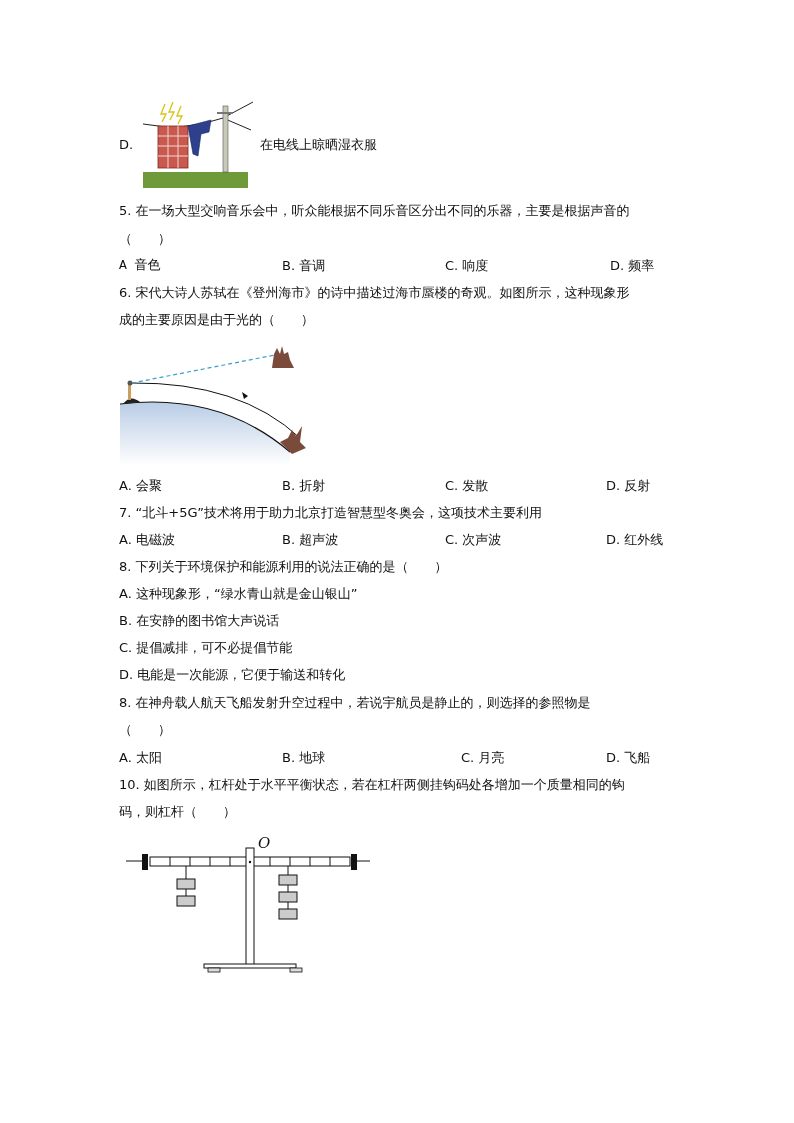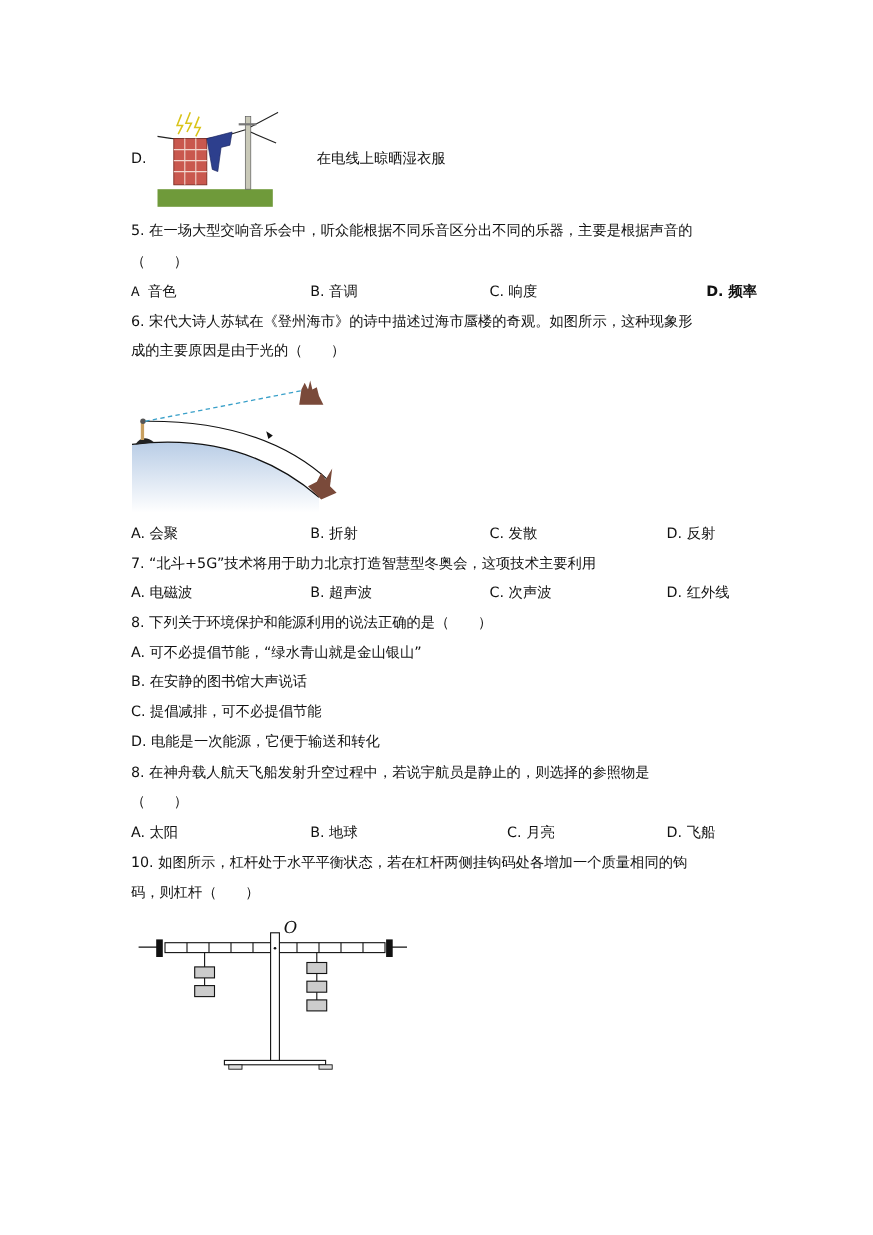--- a/index.html
+++ b/index.html
@@ -17,28 +17,28 @@
   <rect x="0" y="74" width="105" height="16" fill="#6f9a3a"></rect>
   <path d="M0 26 Q 40 34 80 20 L 110 4" stroke="#222" fill="none" stroke-width="1"></path>
   <path d="M80 20 L 108 32" stroke="#222" fill="none" stroke-width="1"></path>
   <rect x="80" y="8" width="5" height="66" fill="#c9c9b8" stroke="#555" stroke-width="0.6"></rect>
   <rect x="74" y="14" width="16" height="2" fill="#777"></rect>
   <rect x="15" y="28" width="30" height="42" fill="#c9584e" stroke="#7a2a22" stroke-width="0.8"></rect>
   <path d="M15 38 H45 M15 48 H45 M15 58 H45 M25 28 V70 M35 28 V70" stroke="#f2d7cf" stroke-width="1"></path>
   <path d="M45 28 L 68 22 L 66 34 L 58 36 L 55 58 L 50 56 Z" fill="#2d3f8d" stroke="#1a2560" stroke-width="0.6"></path>
   <path d="M22 6 L18 16 L23 16 L19 24 M30 4 L26 14 L31 14 L27 22 M38 8 L34 18 L39 18 L35 26" stroke="#d9c41a" stroke-width="1.4" fill="none"></path>
 </svg>
-<div class="opt" style="left:260px;top:136px;margin-left:28px;">在电线上晾晒湿衣服</div>
+<div class="opt" style="left:260px;top:136px;">在电线上晾晒湿衣服</div>
 
 <div class="line" style="top:202px;">5. 在一场大型交响音乐会中，听众能根据不同乐音区分出不同的乐器，主要是根据声音的</div>
 <div class="line" style="top:230px;">（　　）</div>
 <div class="opt" style="left:119px;top:257px;font-family:Liberation Mono, monospace;">A 音色</div>
 <div class="opt" style="left:282px;top:257px;">B. 音调</div>
 <div class="opt" style="left:445px;top:257px;">C. 响度</div>
-<div class="opt" style="left:642px;top:257px;font-weight:bold;">D. 频率</div>
+<div class="opt" style="left:610px;top:257px;">D. 频率</div>
 
 <div class="line" style="top:284px;">6. 宋代大诗人苏轼在《登州海市》的诗中描述过海市蜃楼的奇观。如图所示，这种现象形</div>
 <div class="line" style="top:311px;">成的主要原因是由于光的（　　）</div>
 <svg class="fig" style="left:120px;top:342px;" width="190" height="124" viewBox="0 0 190 124">
   <defs>
     <linearGradient id="sea" x1="0" y1="0" x2="0" y2="1">
       <stop offset="0" stop-color="#b9cde6"></stop>
       <stop offset="1" stop-color="#ffffff"></stop>
     </linearGradient>
   </defs>
@@ -58,21 +58,21 @@
 <div class="opt" style="left:445px;top:477px;">C. 发散</div>
 <div class="opt" style="left:606px;top:477px;">D. 反射</div>
 
 <div class="line" style="top:504px;">7. “北斗+5G”技术将用于助力北京打造智慧型冬奥会，这项技术主要利用</div>
 <div class="opt" style="left:119px;top:531px;">A. 电磁波</div>
 <div class="opt" style="left:282px;top:531px;">B. 超声波</div>
 <div class="opt" style="left:445px;top:531px;">C. 次声波</div>
 <div class="opt" style="left:606px;top:531px;">D. 红外线</div>
 
 <div class="line" style="top:558px;">8. 下列关于环境保护和能源利用的说法正确的是（　　）</div>
-<div class="line" style="top:585px;">A. 可不必提倡节能，“绿水青山就是金山银山”</div>
+<div class="line" style="top:585px;">A. 这种现象形，“绿水青山就是金山银山”</div>
 <div class="line" style="top:612px;">B. 在安静的图书馆大声说话</div>
 <div class="line" style="top:639px;">C. 提倡减排，可不必提倡节能</div>
 <div class="line" style="top:666px;">D. 电能是一次能源，它便于输送和转化</div>
 
 <div class="line" style="top:694px;">8. 在神舟载人航天飞船发射升空过程中，若说宇航员是静止的，则选择的参照物是</div>
 <div class="line" style="top:721px;">（　　）</div>
 <div class="opt" style="left:119px;top:749px;">A. 太阳</div>
 <div class="opt" style="left:282px;top:749px;">B. 地球</div>
 <div class="opt" style="left:445px;top:749px;margin-left:16px;">C. 月亮</div>
 <div class="opt" style="left:606px;top:749px;">D. 飞船</div>

